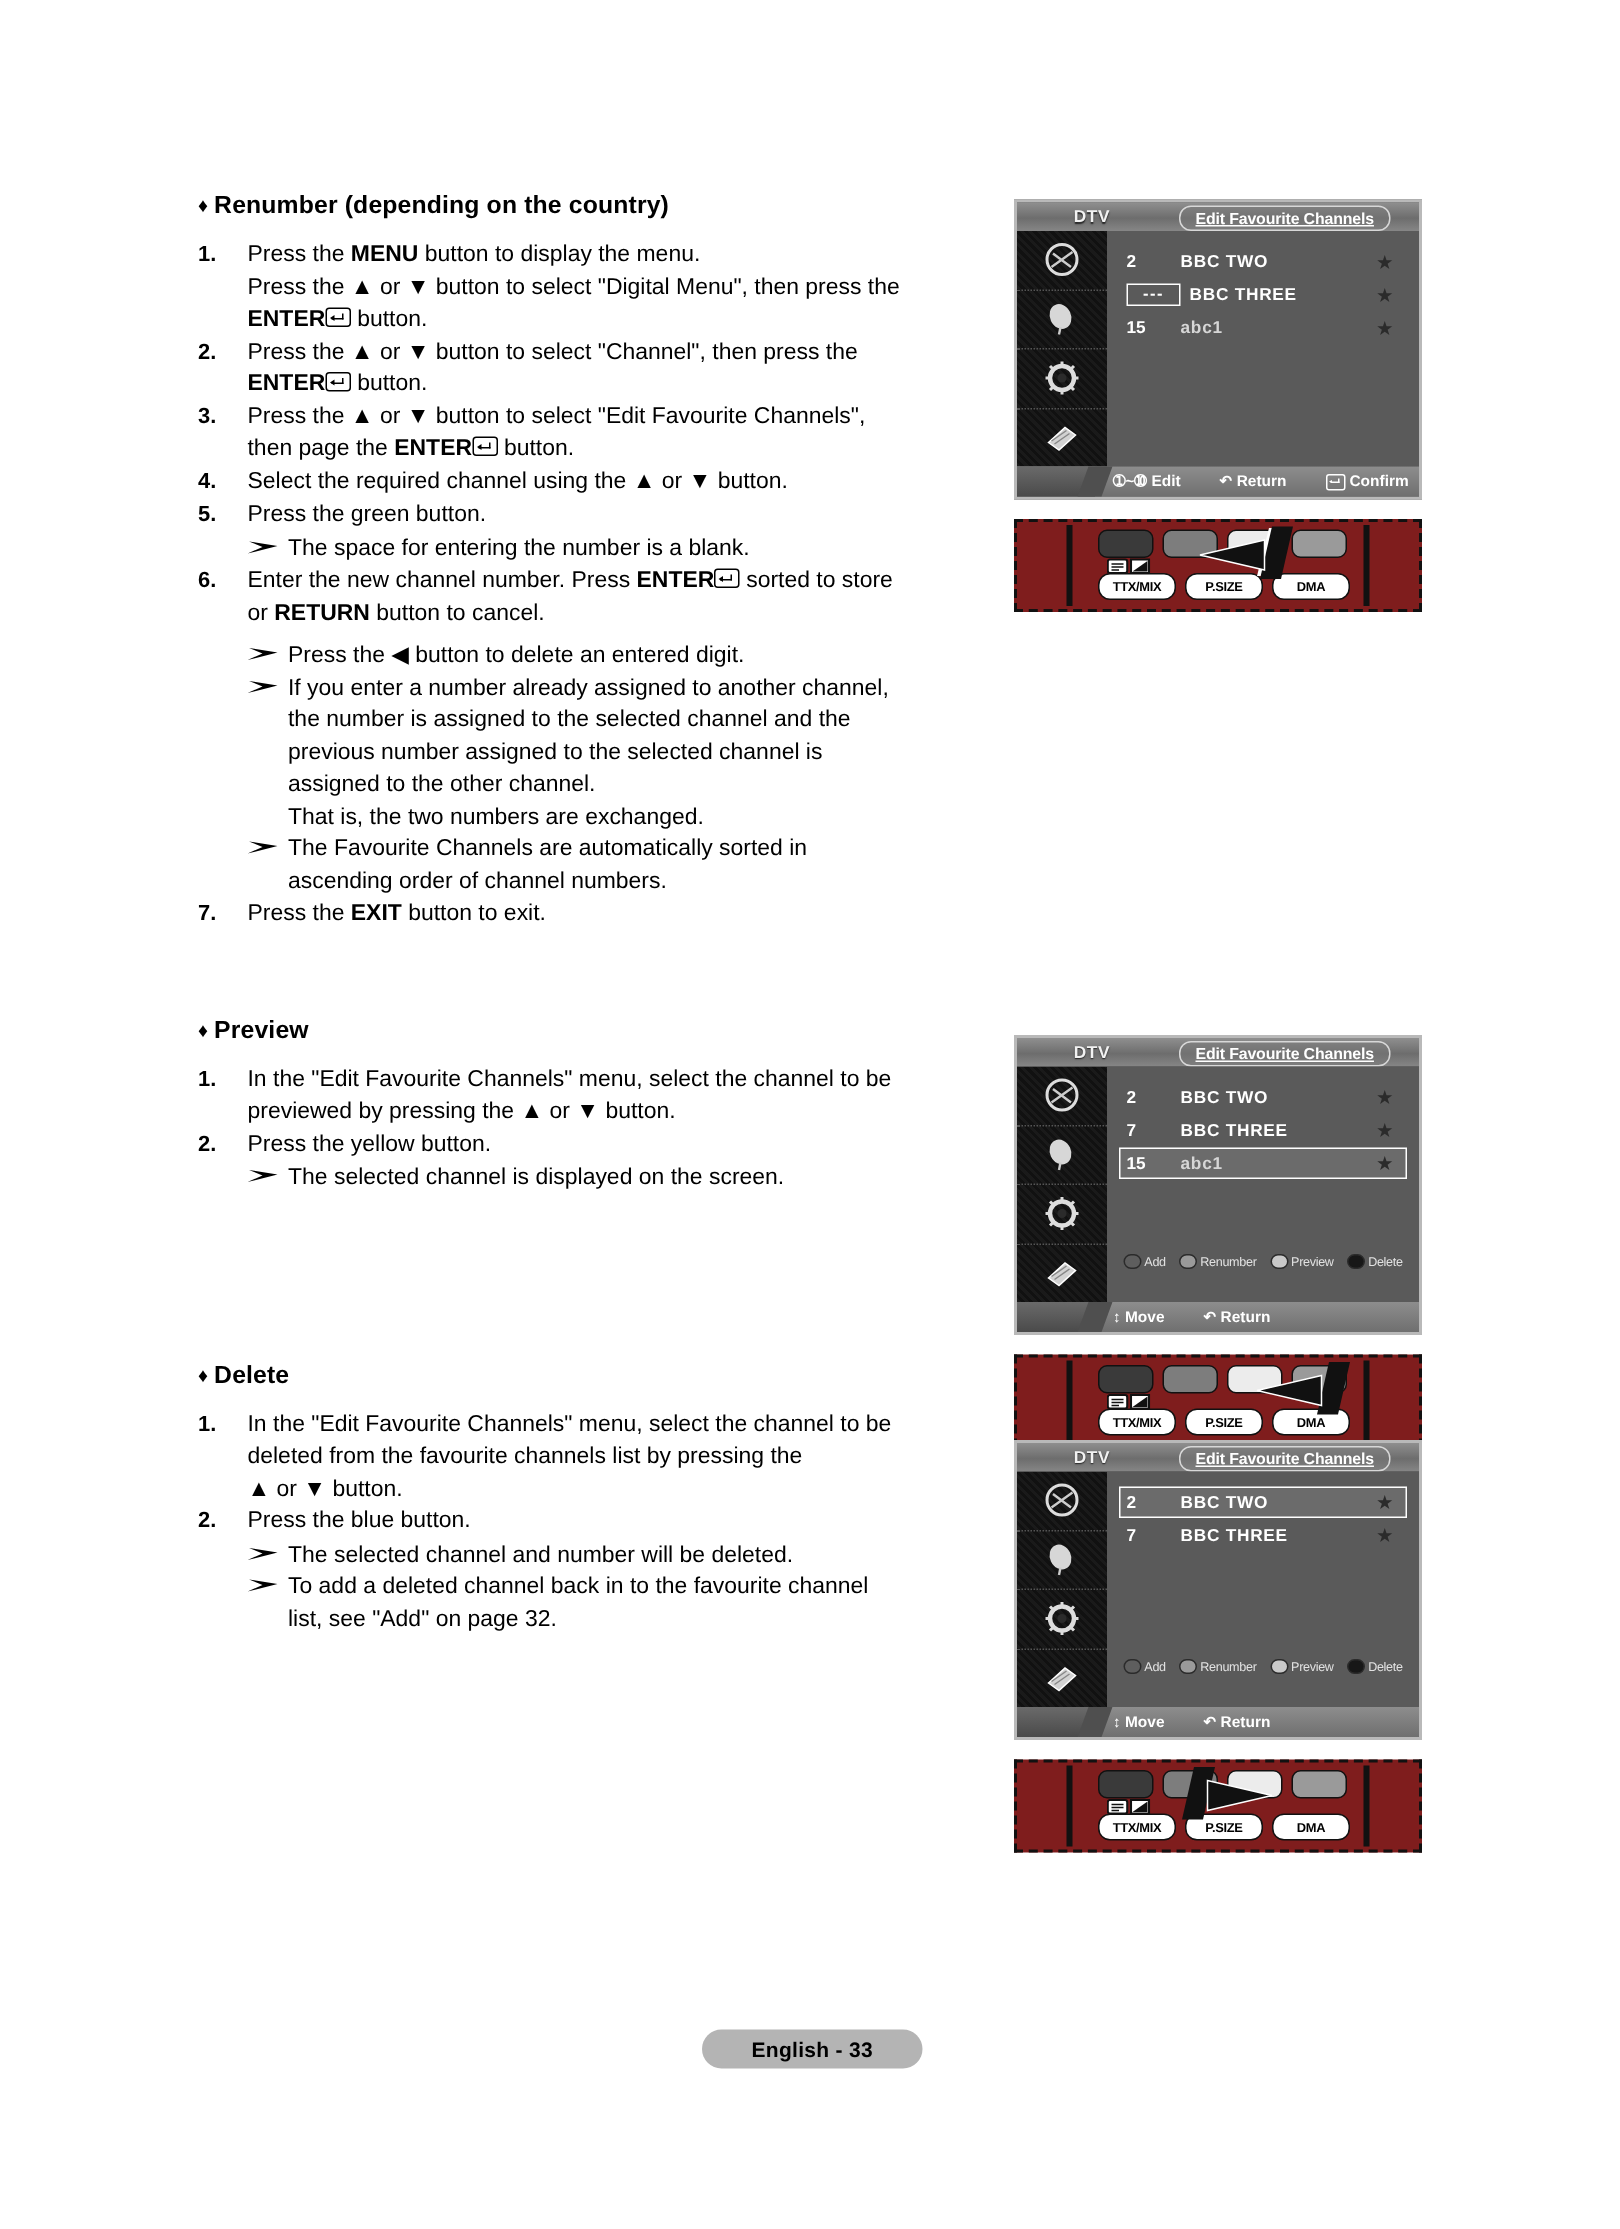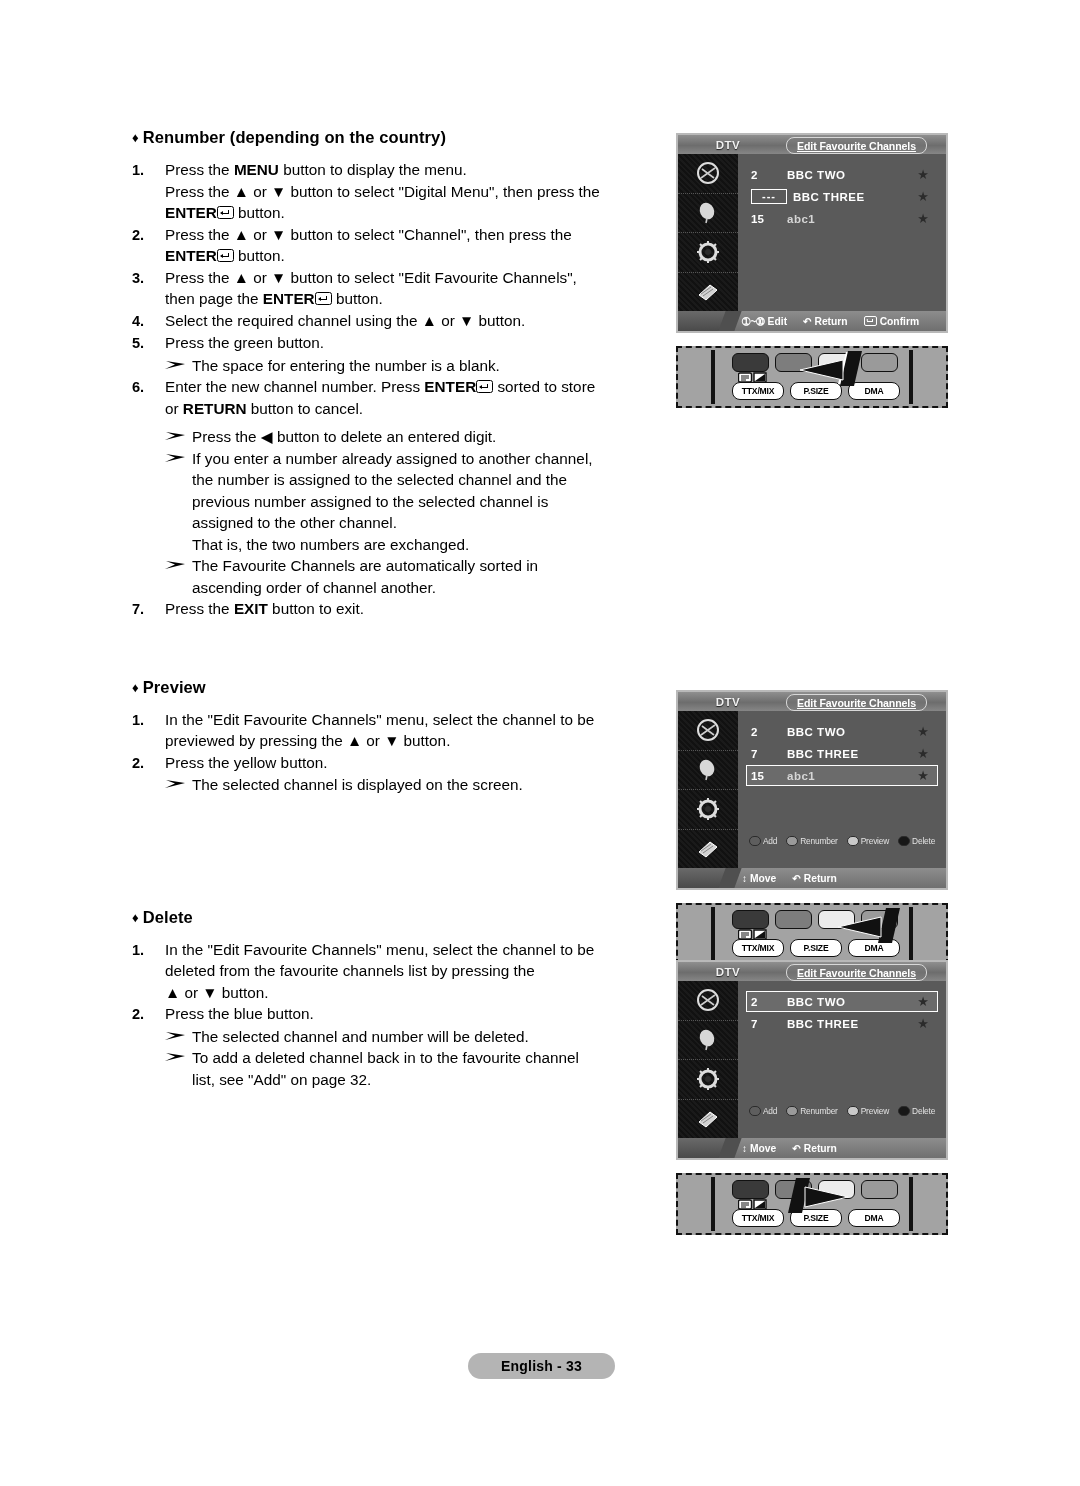--- a/index.html
+++ b/index.html
@@ -257,21 +257,21 @@
     transform: skewX(-20deg);
   }
   .tv-footer .foot-left-fill {
     position: absolute; left: 0; top: 0; bottom: 0; width: 52px;
     background: linear-gradient(180deg,#6a6a6a,#4a4a4a);
   }
   .foot-items {
     position: relative;
     display: flex;
     align-items: flex-end;
-    gap: 16px;
+    gap: 26px;
     margin-left: 64px;
   }
   .foot-item { display: flex; align-items: center; gap: 3px; white-space: nowrap; }
   .foot-item .glyph { font-size: 10px; }
 
   .mini-enter {
     display: inline-block;
     width: 11px; height: 8.5px;
     border: 1.3px solid #fff;
     border-radius: 2px;
@@ -293,21 +293,21 @@
     border-right:2.4px solid #fff;
   }
 
   
   .remote {
     width: 272px;
     height: 62px;
     border: 2px dashed #111;
     box-sizing: border-box;
     position: relative;
-    background: #a3a3a3;
+    background: #7f1d1d;
   }
   .remote-edge {
     position: absolute;
     top: 2px; bottom: 2px;
     width: 4px;
     background: #111;
   }
   .remote-edge.left  { left: 33px; }
   .remote-edge.right { right: 33px; }
 
@@ -464,21 +464,21 @@
   </div>
 
   <div class="note">
     <div class="note-mark">
       <svg width="22" height="12" viewBox="0 0 22 12">
           <path d="M0 9 L20 4 L1 1 L10 4.6 Z" fill="#000"></path>
         </svg>
     </div>
     <div class="note-body">
       <div>The Favourite Channels are automatically sorted in</div>
-      <div>ascending order of channel another.</div>
+      <div>ascending order of channel numbers.</div>
     </div>
   </div>
 
   <div class="step">
     <div class="step-num">7.</div>
     <div class="step-body"><span>Press the </span><b>EXIT</b><span> button to exit.</span></div>
   </div>
 
   <div style="height:57px"></div>
   <div class="section-head">

